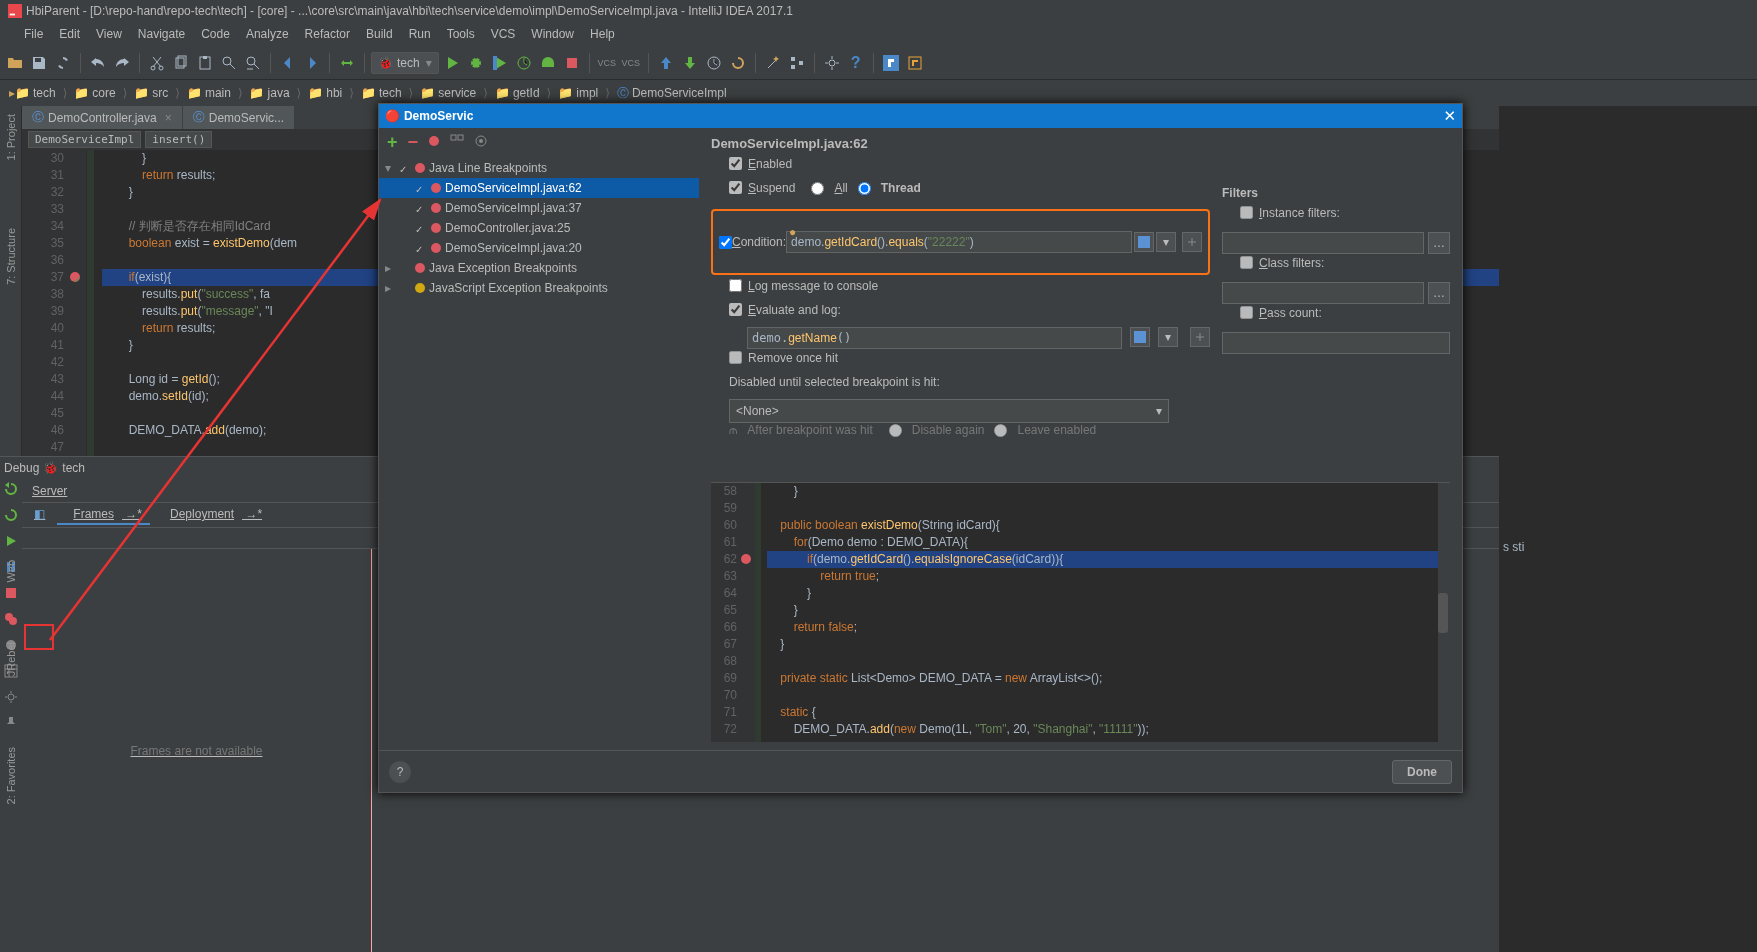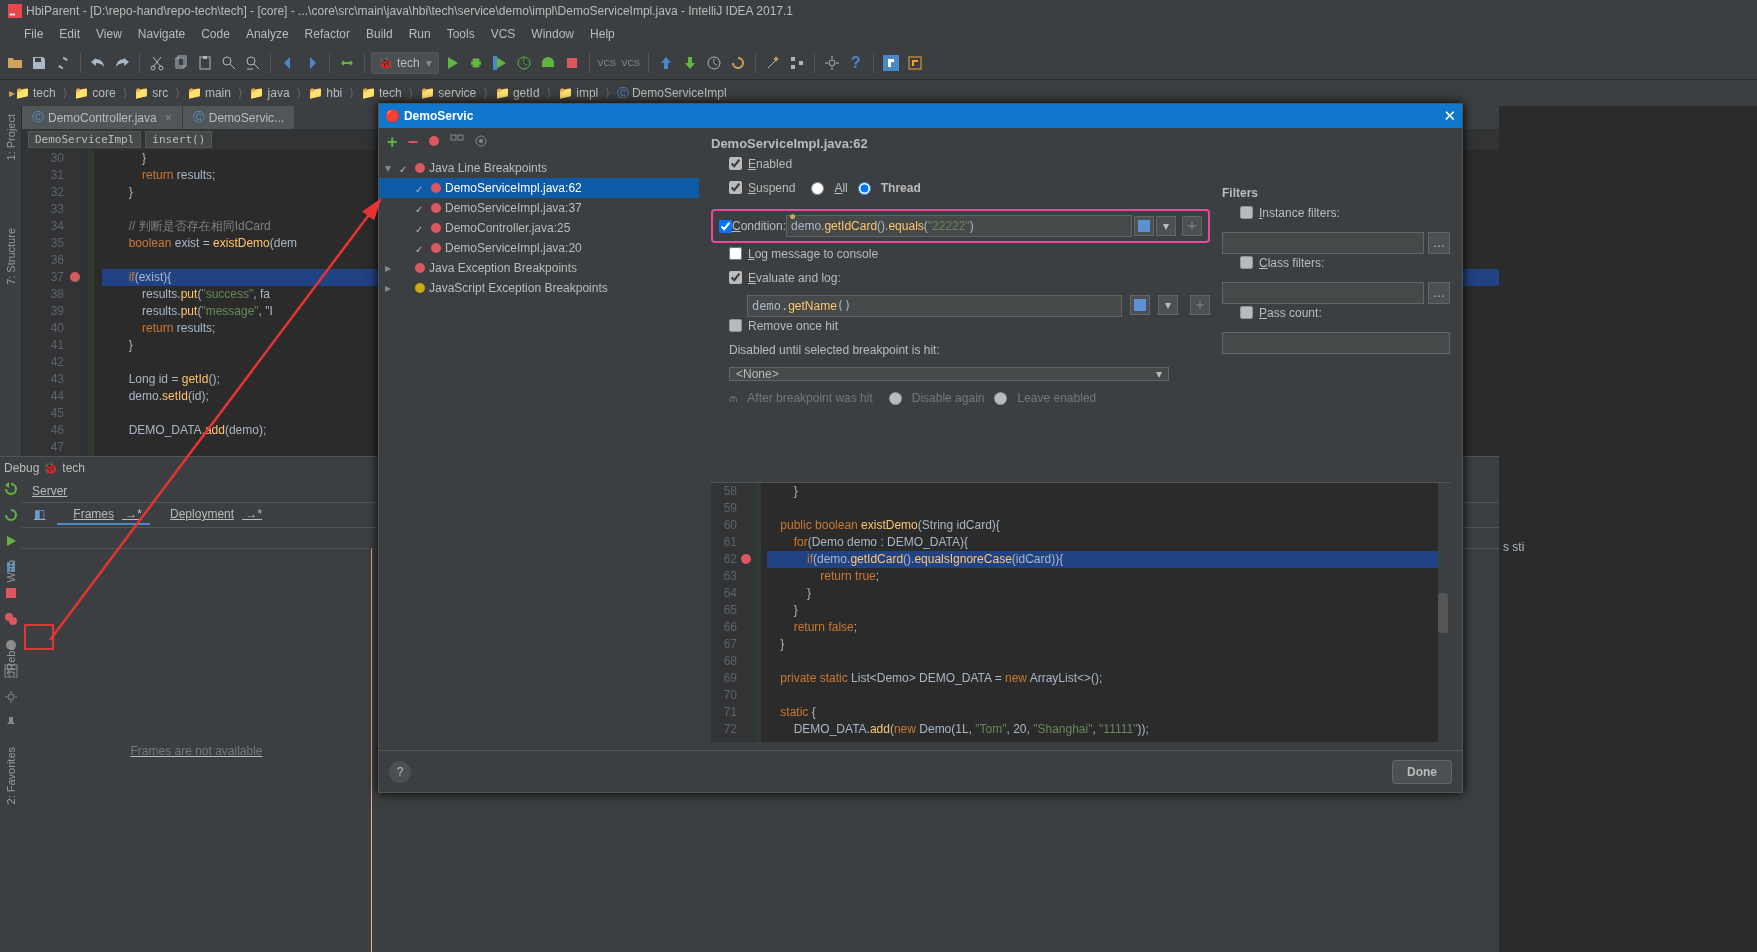--- a/index.html
+++ b/index.html
@@ -70,41 +70,41 @@
 .tree-item .chk { width:12px; height:12px; display:inline-block; }
 .tree-item .chk.on::before { content:"✓"; color:#bbb; font-size:10px; }
 .tree-item .bpdot { width:10px; height:10px; border-radius:50%; background:#db5860; display:inline-block; }
 .dlg-right { flex:1; padding:8px 12px; display:flex; flex-direction:column; }
 .dlg-right h4 { font-size:13px; font-weight:bold; color:#bbb; margin-bottom:6px; }
 .opt-row { display:flex; align-items:flex-start; height:24px; gap:6px;margin-left:18px; }
 .opt-row input[type=checkbox] { accent-color:#bbb; }
 .opt-row label u { text-decoration:underline; }
 .radio-grp { display:flex; align-items:center; gap:10px; margin-left:10px; }
 .cond-row { display:flex; align-items:center; gap:4px; margin:4px 0; position:relative; }
-.cond-border { border:2px solid #ec4899; border-radius:4px; padding:4px 6px; display:flex; align-items:center; width:100%; }
+.cond-border { border:2px solid #f97316; border-radius:4px; padding:20px 6px; display:flex; align-items:center; width:100%; }
 .cond-input { flex:1; background:#45494a; border:1px solid #646464; height:22px; padding:0 4px; font-family:Consolas,monospace; font-size:12px; color:#a9b7c6; display:flex; align-items:center; }
 .cond-input .mth { color:#ffc66d; }
 .cond-input .str { color:#6a8759; }
 .input-btn { width:20px; height:20px; display:inline-flex; align-items:center; justify-content:center; background:#4c5052; border:1px solid #666; margin-left:2px; }
 .filters-col { width:240px; padding-left:12px; padding-top:50px; }
 .filters-col .fh { font-weight:bold; margin-bottom:6px; }
 .filters-col .frow { display:flex; align-items:center; gap:4px; height:26px; }
 .filters-col .ftxt { flex:1; background:#45494a; border:1px solid #666; height:22px; }
 .filters-col .fbtn { width:22px; height:22px; background:#4c5052; border:1px solid #666; display:flex; align-items:center; justify-content:center; }
 .mini-editor { height:260px; border-top:1px solid #555; display:flex; font-family:Consolas,monospace; font-size:13px; line-height:17px; background:#2b2b2b; }
 .mini-gutter { width:44px; background:#313335; text-align:right; padding-right:18px; color:#606366; position:relative; }
 .mini-gutter .mgl { height:17px; position:relative; }
 .mini-gutter .bp-dot2 { position:absolute; right:-14px; top:3px; width:10px; height:10px; border-radius:50%; background:#db5860; }
 .mini-lines { flex:1; padding-left:6px; }
 .mini-lines .mln { height:17px; white-space:pre; color:#a9b7c6; }
 .mini-lines .mln.hl2 { background:#214283; }
 .dlg-footer { height:42px; display:flex; align-items:center; padding:0 10px; border-top:1px solid #555; }
 .dlg-footer .help { width:22px; height:22px; border-radius:50%; background:#4c5052; display:flex; align-items:center; justify-content:center; color:#bbb; }
 .dlg-footer .done-btn { margin-left:auto; background:#4c5052; border:1px solid #666; padding:4px 14px; color:#bbb; font-weight:bold; border-radius:3px; }
-.sel-box { border:1px solid #666; background:#45494a; height:14px; display:flex; align-items:center; padding:0 6px; min-width:440px; }
+.sel-box { border:1px solid #666; background:#45494a; height:24px; display:flex; align-items:center; padding:0 6px; min-width:440px; }
 .sel-box .dd { margin-left:auto; }
 
 .anno-arrow { position:absolute; top:190px; left:30px; width:360px; height:460px; pointer-events:none; z-index:60; }
 .red-box { position:absolute; border:2px solid #e63434; z-index:55; pointer-events:none; }
 .right-strip { position:absolute; right:0; top:106px; bottom:0; width:258px; background:#2b2b2b; color:#a9b7c6; font-family:Consolas,monospace; font-size:13px; padding:4px; overflow:hidden; }
 </style>
 </head>
 <body>
 
 <div class="titlebar">

